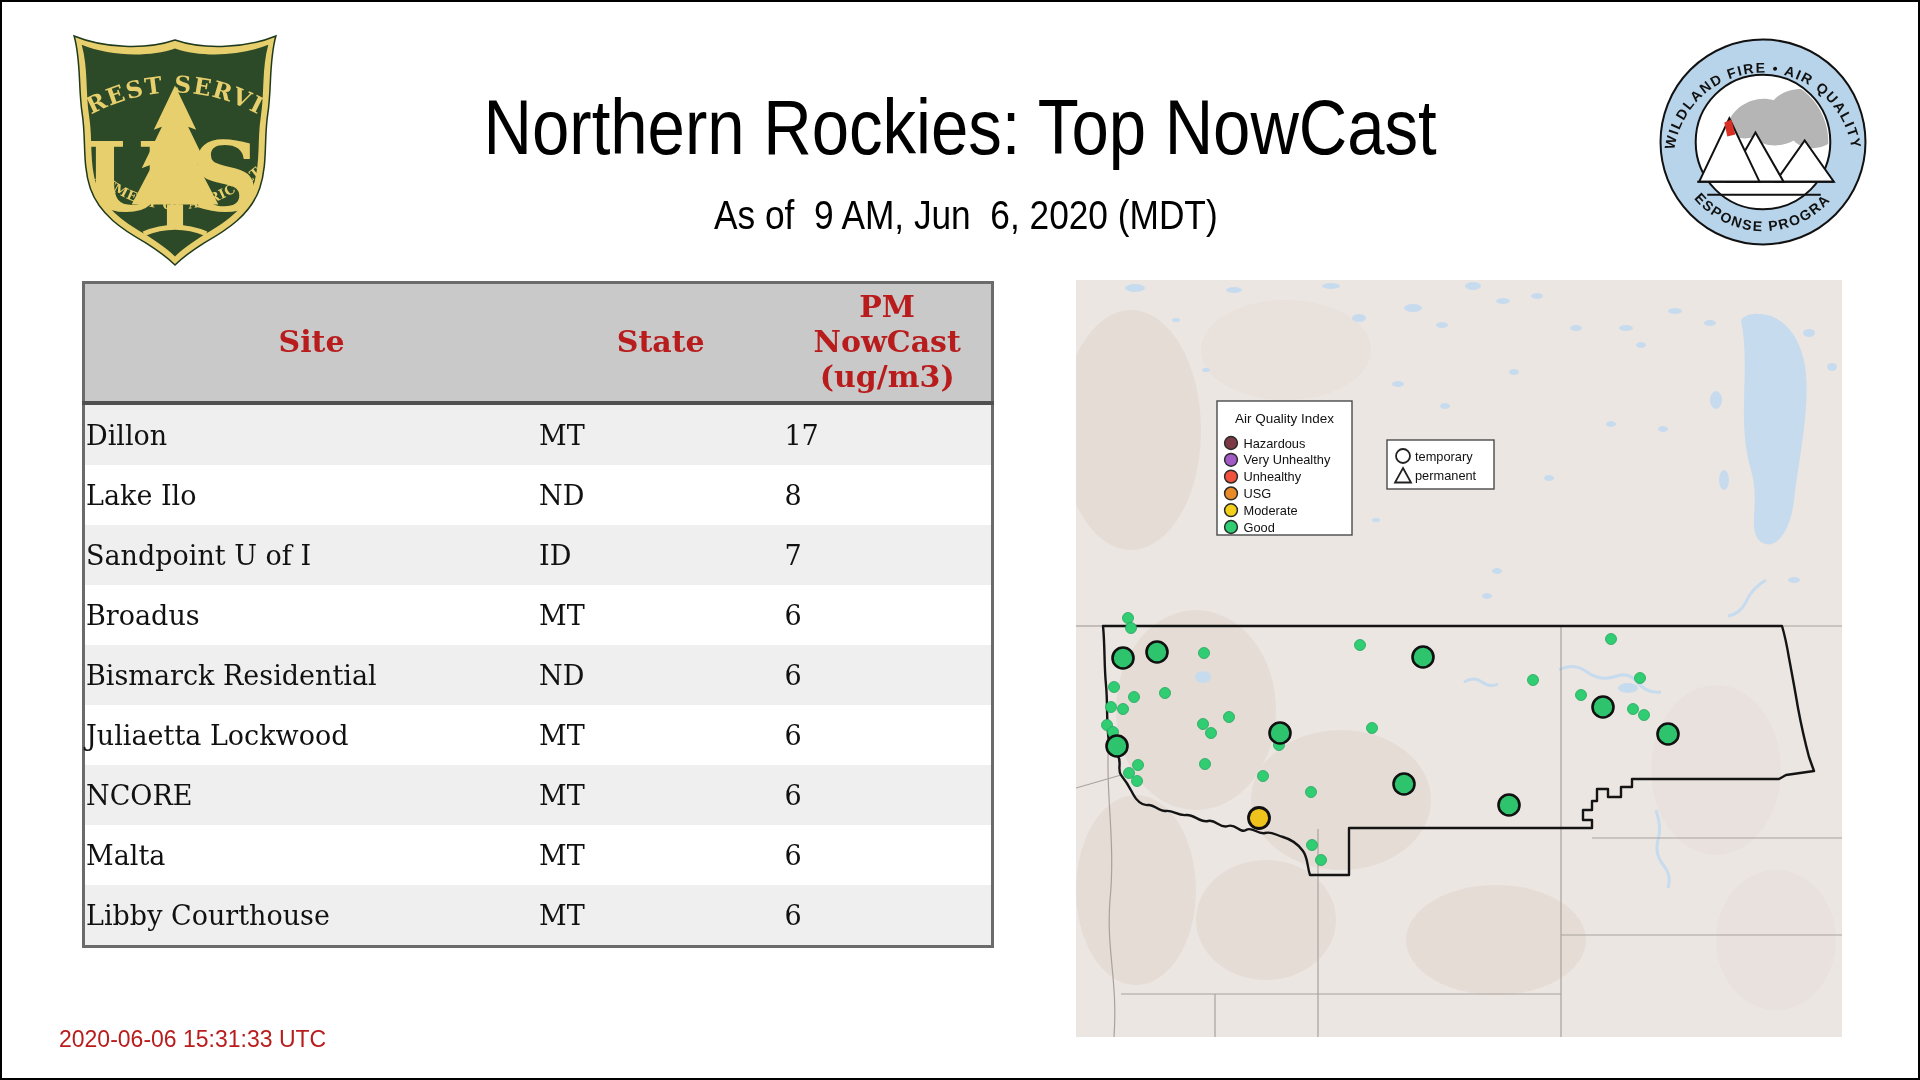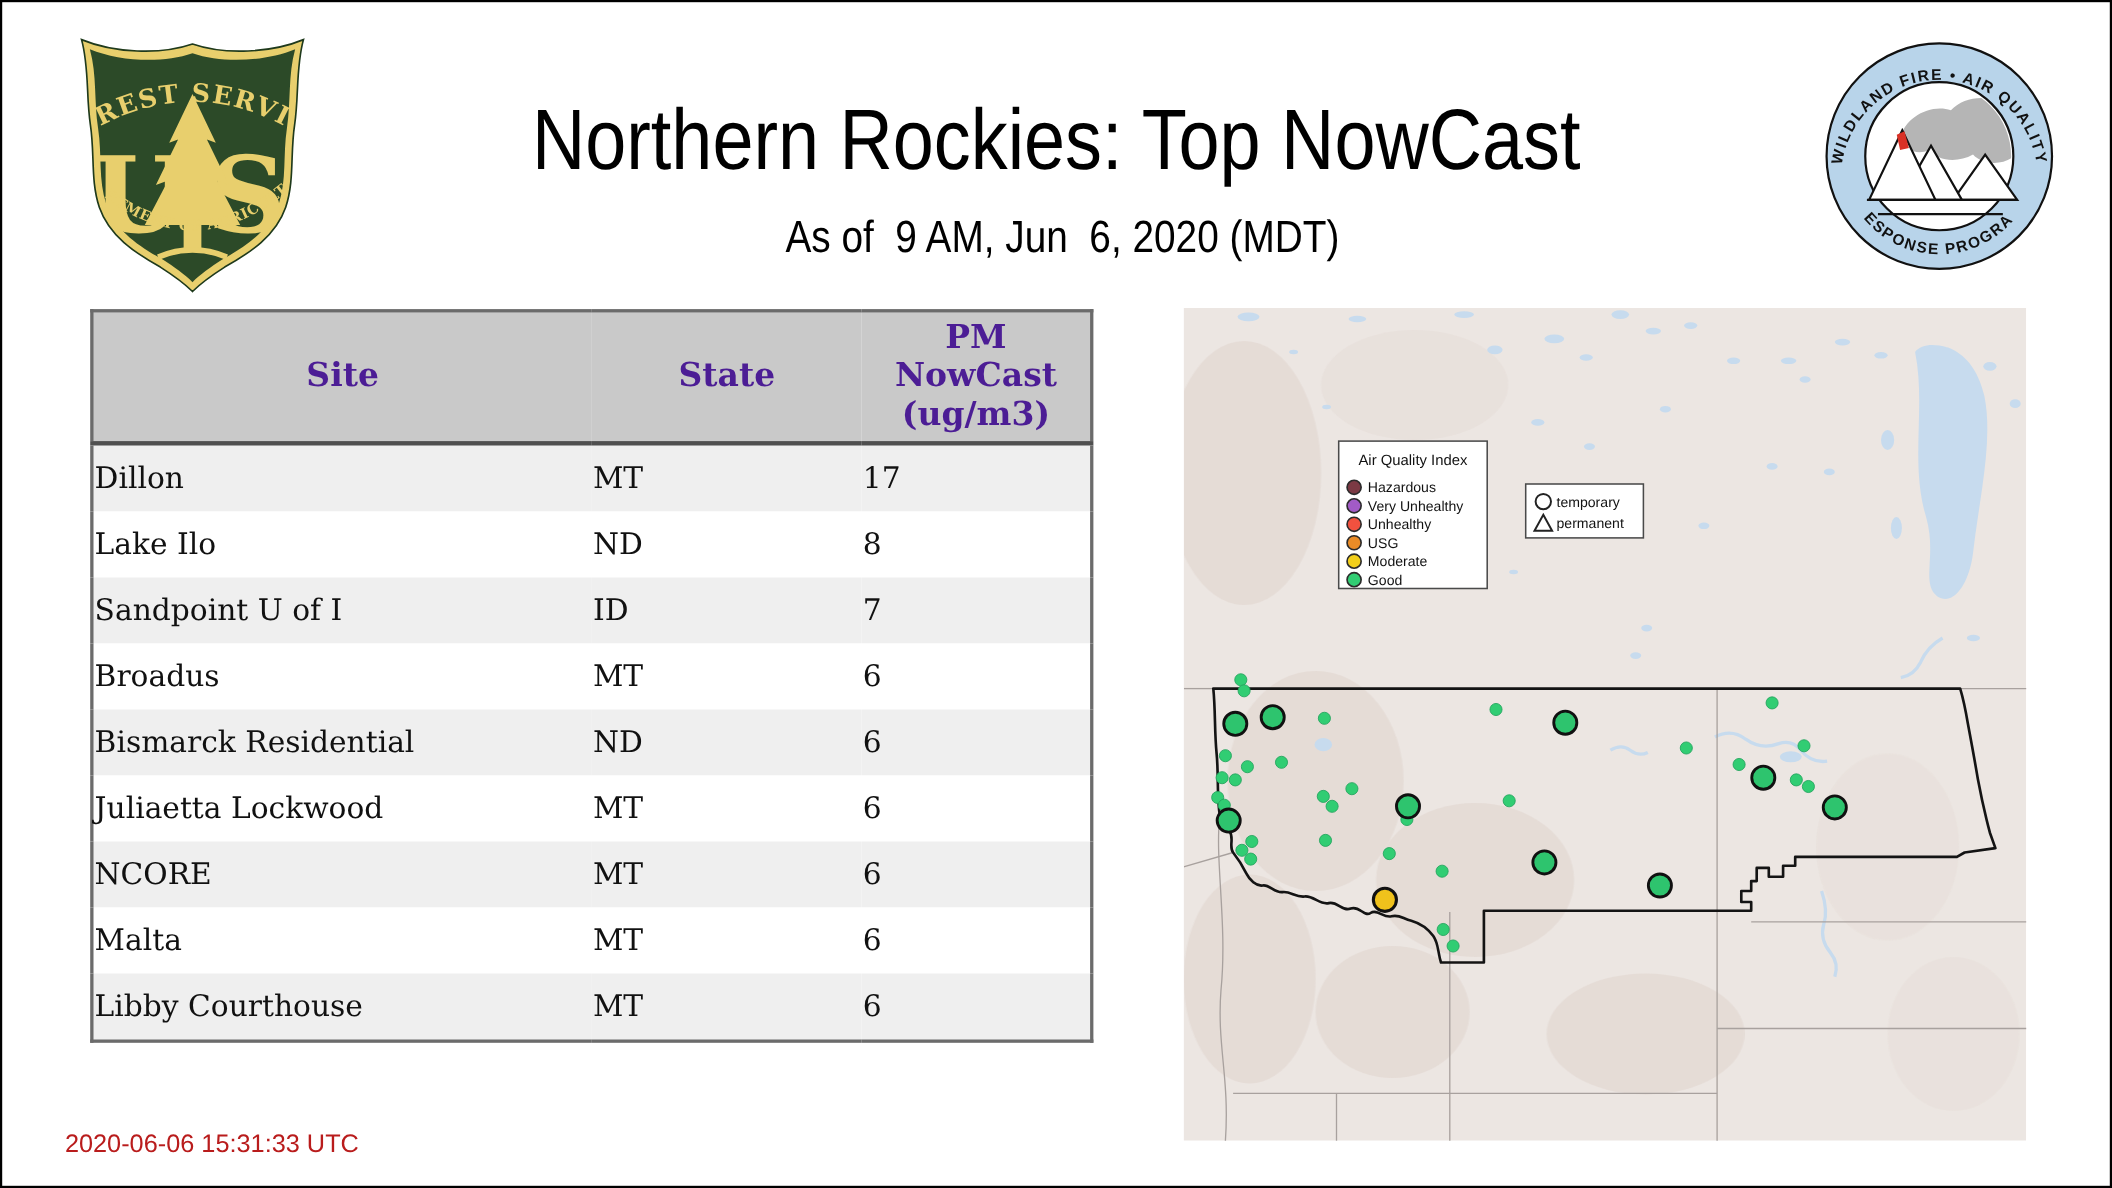--- a/index.html
+++ b/index.html
@@ -12,21 +12,21 @@
   .subtitle-wrap{position:absolute;left:11px;right:0;top:190px;text-align:center;}
   .subtitle-wrap .t{font-size:41px;color:#000;white-space:pre;}
   .fs-logo{position:absolute;left:57px;top:26px;width:232px;height:244px;}
   .wf-logo{position:absolute;left:1653px;top:32px;width:216px;height:216px;}
   .map-wrap{position:absolute;left:1074px;top:278px;width:766px;height:757px;}
   .map-wrap svg{display:block;}
   table.nowcast{position:absolute;left:80px;top:279px;width:912px;border-collapse:collapse;
         table-layout:fixed;font-family:"DejaVu Serif","Liberation Serif",serif;
         border:3px solid #6b6b6b;}
   table.nowcast col.c-site{width:50%;} table.nowcast col.c-state{width:27%;} table.nowcast col.c-val{width:23%;}
-  table.nowcast thead th{background:#c9c9c9;height:117px;font-size:30px;font-weight:bold;color:#4c1d95;
+  table.nowcast thead th{background:#c9c9c9;height:117px;font-size:30px;font-weight:bold;color:#b91c1c;
         vertical-align:middle;text-align:center;border-bottom:4px solid #4f4f4f;line-height:1.16;padding:0 28px;}
   table.nowcast tbody td{height:58px;font-size:27px;color:#111;text-align:left;vertical-align:middle;}
   table.nowcast tbody tr:nth-child(odd){background:#efefef;}
   table.nowcast tbody tr:nth-child(even){background:#ffffff;}
   .timestamp{position:absolute;left:57px;top:1024px;font-size:23px;color:#b91c1c;}
   text{font-family:"Liberation Sans",sans-serif;}
   .serif-text{font-family:"DejaVu Serif","Liberation Serif",serif;}
 </style>
 </head>
 <body>

